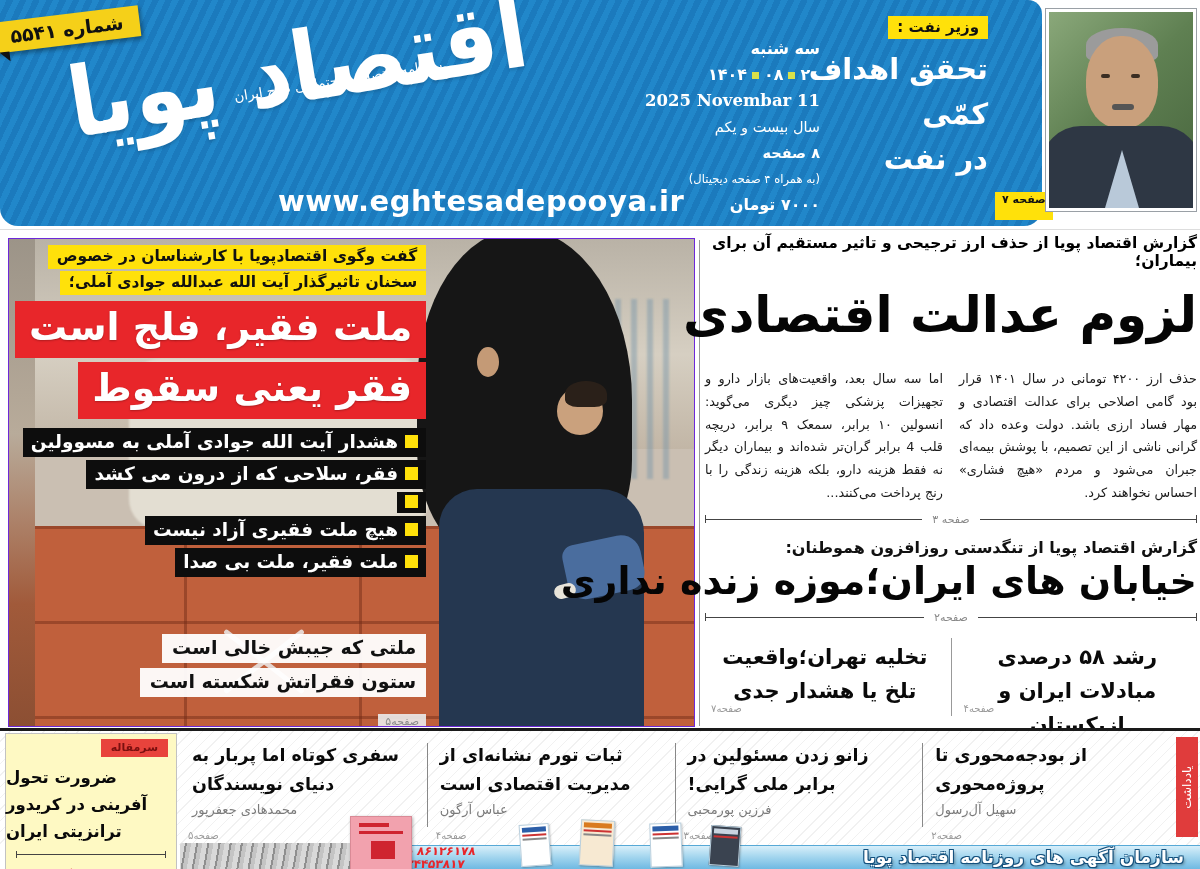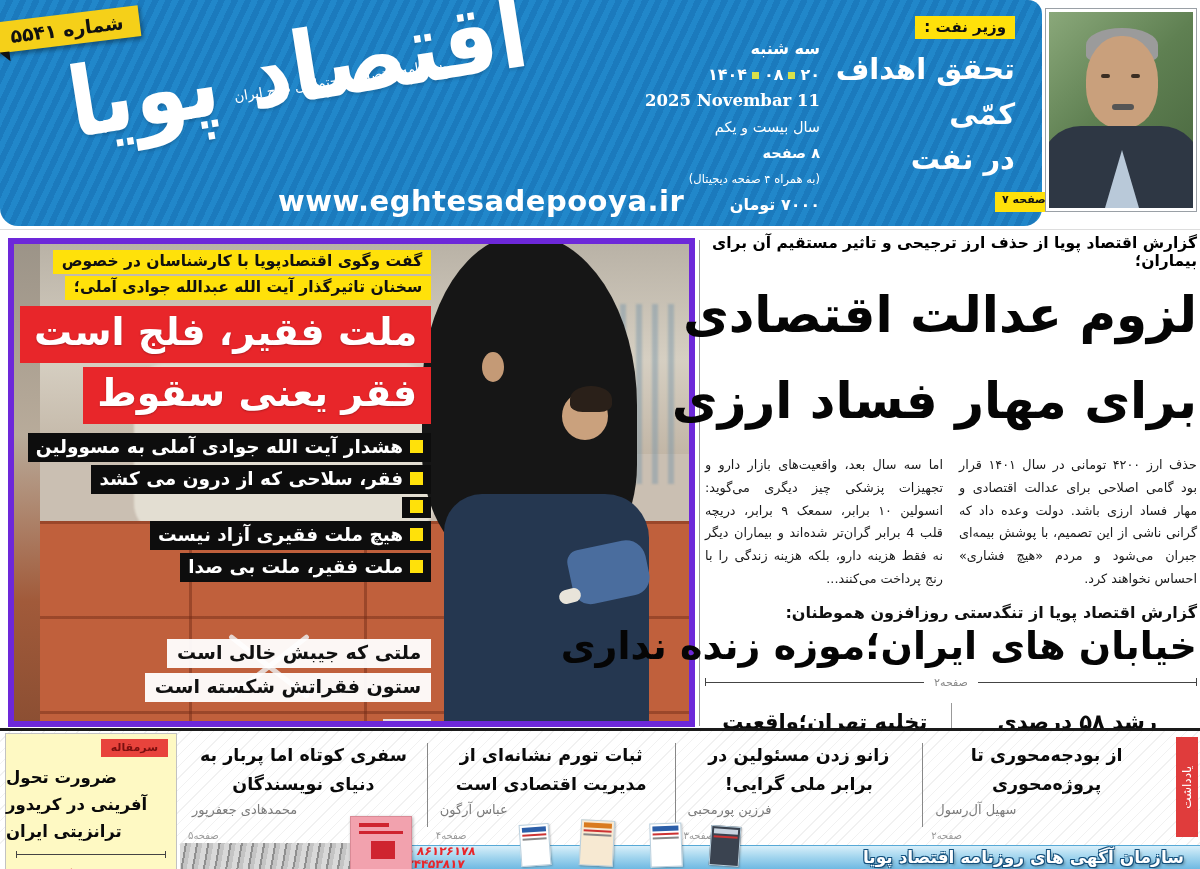--- a/index.html
+++ b/index.html
@@ -27,44 +27,44 @@
     text-align:right;color:#fff;line-height:26px;}
   .dateblock .d-weekday{font-weight:bold;font-size:16px;}
   .dateblock .d-fa{font-weight:bold;font-size:16px;}
   .sq{display:inline-block;width:7px;height:7px;background:#d9e04a;margin:0 5px 1px;}
   .dateblock .d-hijri{font-size:15px;}
   .dateblock .d-en{font-family:"DejaVu Serif",serif;font-weight:bold;font-size:16.5px;direction:ltr;}
   .dateblock .d-year{font-size:14.5px;}
   .dateblock .d-pages{font-weight:bold;font-size:14.5px;}
   .dateblock .d-note{font-size:11.5px;}
   .dateblock .d-price{font-weight:bold;font-size:16px;}
-  .minister{position:absolute;left:835px;top:16px;width:180px;direction:rtl;text-align:right;}
+  .minister{position:absolute;left:808px;top:16px;width:180px;direction:rtl;text-align:right;}
   .m-kicker{display:inline-block;background:#ffe10a;color:#111;font-weight:bold;
     font-size:15px;padding:2px 9px 3px;}
   .m-headline{margin-top:8px;color:#fff;font-weight:bold;font-size:29px;line-height:45px;}
   .m-pagebadge{position:absolute;left:995px;top:192px;background:#ffe10a;color:#111;
-    font-size:11px;font-weight:bold;padding:1px 7px 6px;direction:rtl;}
+    font-size:11px;font-weight:bold;padding:1px 7px 14px;direction:rtl;}
   .m-photo{position:absolute;left:1045px;top:8px;width:152px;height:204px;background:#fff;
     border:1px solid #9aa0a6;padding:3px;}
   .m-photo-inner{position:relative;width:100%;height:100%;overflow:hidden;
     background:linear-gradient(135deg,#8aa87a 0%,#5f8052 45%,#46633c 100%);}
   .m-suit{position:absolute;left:-8px;bottom:-4px;width:160px;height:86px;background:#2e3744;
     border-radius:40px 40px 0 0;}
   .m-shirt{position:absolute;left:56px;bottom:0;width:34px;height:58px;background:#b9c9d9;
     clip-path:polygon(50% 0,0 100%,100% 100%);}
   .m-head{position:absolute;left:37px;top:24px;width:72px;height:92px;background:#c9a07c;
     border-radius:48% 48% 44% 44%;}
   .m-hair{position:absolute;left:37px;top:16px;width:72px;height:34px;background:#9b9b9b;
     border-radius:50% 50% 20% 20%;}
   .m-mustache{position:absolute;left:63px;top:92px;width:22px;height:6px;background:#555;border-radius:3px;}
   .m-eye{position:absolute;top:62px;width:9px;height:4px;background:#3a2d22;border-radius:2px;}
   .rule-top{position:absolute;left:0;top:229px;width:1200px;height:1px;background:#ddd;}
   
   .photo{position:absolute;left:8px;top:238px;width:687px;height:489px;overflow:hidden;
-    border:6px solid #6d28d9;background:#cabfb2;}
+    border:1px solid #6d28d9;background:#cabfb2;}
   .wall-top{position:absolute;left:0;top:0;width:100%;height:210px;
     background:linear-gradient(180deg,#b9b2a6 0%,#d6cfc2 55%,#c2b6a6 100%);}
   .wall-patch{position:absolute;left:120px;top:120px;width:300px;height:170px;background:#e3ded2;
     border-radius:30px;filter:blur(1px);}
   .wall-tiles{position:absolute;left:0;bottom:0;width:100%;height:200px;background:#c0603c;
     background-image:
       linear-gradient(90deg,rgba(110,40,20,.45) 0 3px,transparent 3px),
       linear-gradient(rgba(110,40,20,.45) 0 3px,transparent 3px);
     background-size:175px 95px;}
   .wall-left{position:absolute;left:0;top:0;width:26px;height:100%;
@@ -129,21 +129,21 @@
   
   .band{position:absolute;left:0;top:728px;width:1200px;height:117px;
     border-top:3px solid #1a1a1a;
     background:repeating-linear-gradient(135deg,#ffffff 0 7px,#f1f1f1 7px 8px);}
   .teaser-row{position:absolute;left:180px;top:6px;width:1018px;height:104px;
     display:flex;flex-direction:row;direction:rtl;}
   .note-bar{width:22px;height:100px;background:#e03c3c;color:#fff;display:flex;
     align-items:center;justify-content:center;font-size:12px;margin-left:6px;}
   .note-bar span{writing-mode:vertical-rl;transform:rotate(180deg);white-space:nowrap;}
   .teaser{flex:1;position:relative;padding:4px 12px 14px;display:flex;flex-direction:column;}
-  .teaser .ttitle{font-weight:bold;font-size:17.5px;line-height:29px;text-align:center;color:#0a0a0a;}
+  .teaser .ttitle{font-weight:bold;font-size:17.5px;line-height:29px;text-align:left;color:#0a0a0a;}
   .teaser .tauthor{margin-top:auto;color:#7a7a7a;font-size:13px;text-align:left;padding-bottom:10px;}
   .teaser .tpage{position:absolute;left:8px;bottom:0;font-size:10px;color:#999;}
   .teaser-div{width:1px;background:#888;margin:6px 0 14px;}
   
   .editorial{position:absolute;left:5px;top:733px;width:172px;height:152px;background:#fef9c3;
     border:1px solid #c2c2c2;direction:rtl;z-index:3;}
   .ed-tag{position:absolute;top:5px;right:8px;background:#e8433c;color:#7a0f0f;
     font-size:11px;font-weight:bold;padding:2px 10px 3px;}
   .ed-title{margin-top:30px;text-align:left;font-weight:bold;font-size:16.5px;line-height:27px;color:#0a0a0a;}
   .ed-rule{display:flex;align-items:center;margin:6px 10px 0;}
@@ -265,25 +265,31 @@
       <span class="photo-page">صفحه۵</span>
     </div>
   </div>
 
   <div class="vdivider-main"></div>
 
   <div class="rcol">
     <div class="lead-kicker">گزارش اقتصاد پویا از حذف ارز ترجیحی و تاثیر مستقیم آن برای بیماران؛</div>
     <div class="lead-headline">
       <div>لزوم عدالت اقتصادی</div>
-      <div>برای مهار فساد ارزی</div>
     </div>
     <div class="lead-body">
       <div class="bcol">حذف ارز ۴۲۰۰ تومانی در سال ۱۴۰۱ قرار بود گامی اصلاحی برای عدالت اقتصادی و مهار فساد ارزی باشد. دولت وعده داد که گرانی ناشی از این تصمیم، با پوشش بیمه‌ای جبران می‌شود و مردم «هیچ فشاری» احساس نخواهند کرد.</div>
       <div class="bcol">اما سه سال بعد، واقعیت‌های بازار دارو و تجهیزات پزشکی چیز دیگری می‌گوید: انسولین ۱۰ برابر، سمعک ۹ برابر، دریچه قلب 4 برابر گران‌تر شده‌اند و بیماران دیگر نه فقط هزینه دارو، بلکه هزینه زندگی را با رنج پرداخت می‌کنند...</div>
+    </div>
+    <div class="pagerule">
+      <span class="tick"></span>
+        <span class="line"></span>
+      <span class="plabel">صفحه ۳</span>
+      <span class="line"></span>
+        <span class="tick"></span>
     </div>
 
     <div class="street-kicker">گزارش اقتصاد پویا از تنگدستی روزافزون هموطنان:</div>
     <div class="street-headline">خیابان های ایران؛موزه زنده نداری</div>
     <div class="pagerule">
       <span class="tick"></span>
         <span class="line"></span>
       <span class="plabel">صفحه۲</span>
       <span class="line"></span>
         <span class="tick"></span>

